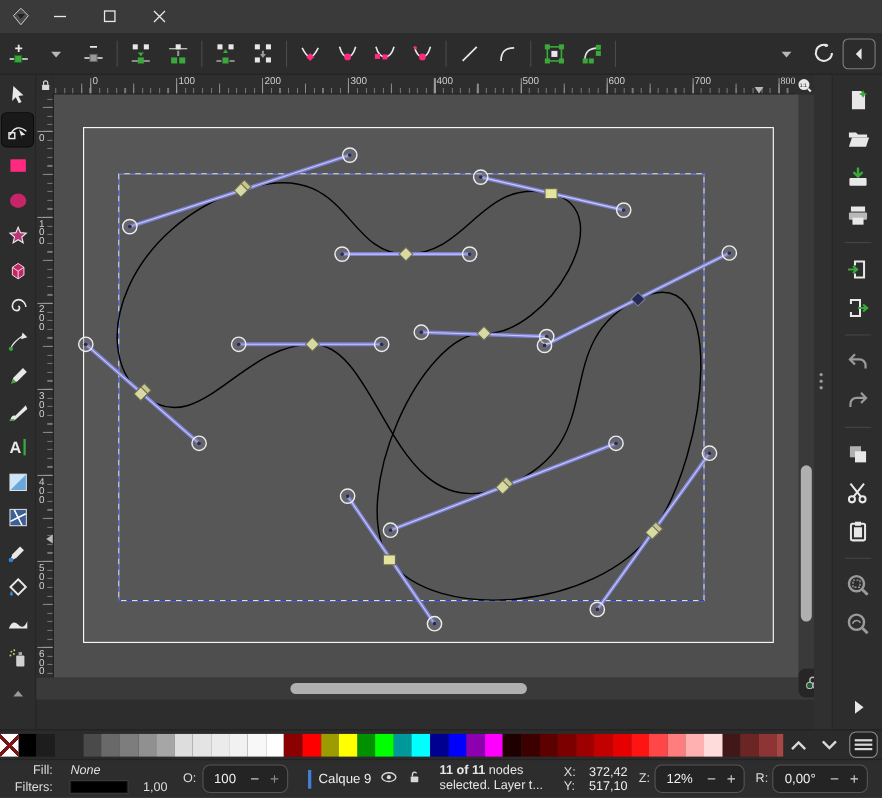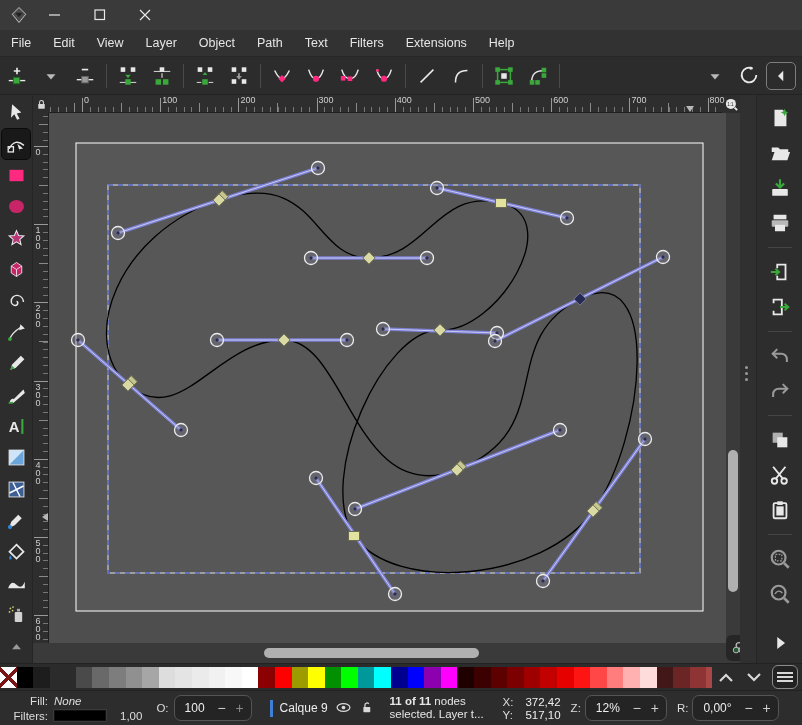--- a/index.html
+++ b/index.html
@@ -86,21 +86,21 @@
       linear-gradient(45deg, transparent 44%, #7a1515 44% 56%, transparent 56%),
       linear-gradient(-45deg, transparent 44%, #7a1515 44% 56%, transparent 56%), #fff; }
   .pal-ctrl { width:28px; height:24px; display:flex; align-items:center; justify-content:center; }
   .pal-menu { width:26px; height:24px; border:1px solid #8a8a8a; border-radius:6px; display:flex; flex-direction:column; justify-content:center; gap:2px; align-items:center; margin:0 4px; background:#222; }
   .pal-menu div { width:16px; height:2px; background:#d8d8d8; }
 
   
   .statusbar { height:35px; background:#2d2d2d; display:flex; align-items:center; flex:0 0 35px; font-size:11.5px; border-top:1px solid #222; }
   .fs-block { display:flex; flex-direction:column; justify-content:center; gap:1px; margin-left:6px; }
   .fs-row { display:flex; align-items:center; height:14px; }
-  .fs-label { width:42px; text-align:right; margin-right:6px; color:#ddd; }
+  .fs-label { width:42px; text-align:right; margin-right:16px; color:#ddd; }
   .fill-none { font-style:italic; color:#ddd; }
   .stroke-swatch { width:52px; height:11px; background:#000; border:1px solid #111; outline:1px solid #3a3a3a; }
   .stroke-width { margin-left:14px; color:#ddd; }
   .spinner { display:flex; align-items:center; background:#242424; border:1px solid #555; border-radius:7px; height:26px; padding:0 2px; }
   .spinner .val { padding:0 8px; min-width:34px; text-align:center; color:#eee; font-size:12px; }
   .spinner .sbtn { width:18px; text-align:center; color:#cfcfcf; font-size:14px; }
   .spinner .sbtn.dim { color:#8a8a8a; }
   .olabel { margin:0 5px 0 14px; color:#ddd; }
   .layer-block { display:flex; align-items:center; margin-left:18px; gap:7px; }
   .layer-bar { width:3px; height:17px; background:#3f7fd6; }
@@ -134,32 +134,20 @@
           <rect x="1" y="1" width="9.5" height="9.5" fill="none" stroke="#e8e8e8" stroke-width="1.2"></rect>
         </svg>
       </div>
     <div class="winbtn">
         <svg width="12" height="12">
           <path d="M1 1l10 10M11 1L1 11" stroke="#e8e8e8" stroke-width="1.2"></path>
         </svg>
       </div>
   </div>
 
-  <div class="menubar">
-      <div class="menuitem">File</div>
-      <div class="menuitem">Edit</div>
-      <div class="menuitem">View</div>
-      <div class="menuitem">Layer</div>
-      <div class="menuitem">Object</div>
-      <div class="menuitem">Path</div>
-      <div class="menuitem">Text</div>
-      <div class="menuitem">Filters</div>
-      <div class="menuitem">Extensions</div>
-      <div class="menuitem">Help</div>
-    </div>
 
   <div class="toolbar">
       <div class="tbtn">
         <svg viewBox="0 0 24 24" width="22" height="22">
           <line x1="3" y1="17" x2="21" y2="17" stroke="#e8e8e8" stroke-width="1.5"></line>
           <rect x="8" y="13.5" width="7" height="7" fill="#3aa83a" stroke="#1c6b1c"></rect>
           <path d="M12 3v7M8.5 6.5h7" stroke="#e8e8e8" stroke-width="1.8"></path>
         </svg>
       </div>
       <div class="tbtn">
@@ -413,21 +401,21 @@
         </div>
         <div class="hruler">
             <div class="rlabel" style="left: 35px;">0</div>
             <div class="rlabel" style="left: 113.2px;">100</div>
             <div class="rlabel" style="left: 191.4px;">200</div>
             <div class="rlabel" style="left: 269.6px;">300</div>
             <div class="rlabel" style="left: 347.8px;">400</div>
             <div class="rlabel" style="left: 426px;">500</div>
             <div class="rlabel" style="left: 504.2px;">600</div>
             <div class="rlabel" style="left: 582.4px;">700</div>
-            <div class="rlabel" style="left: 660.6px;">800</div>
+            <div class="rlabel" style="left: 660.6px; font-family: Liberation Serif, serif;">800</div>
             <div class="hmarker" style="left: 637px;"></div>
           </div>
         <div class="zoom-corner">
           <svg viewBox="0 0 24 24" width="15" height="15">
               <circle cx="11" cy="11" r="8" fill="#e8e8e8"></circle>
               <path d="M17 17l4 4" stroke="#e8e8e8" stroke-width="3"></path>
               <text x="5" y="14" font-size="7.5" fill="#222" font-family="Liberation Sans, sans-serif">1:1</text>
             </svg>
         </div>
       </div>

